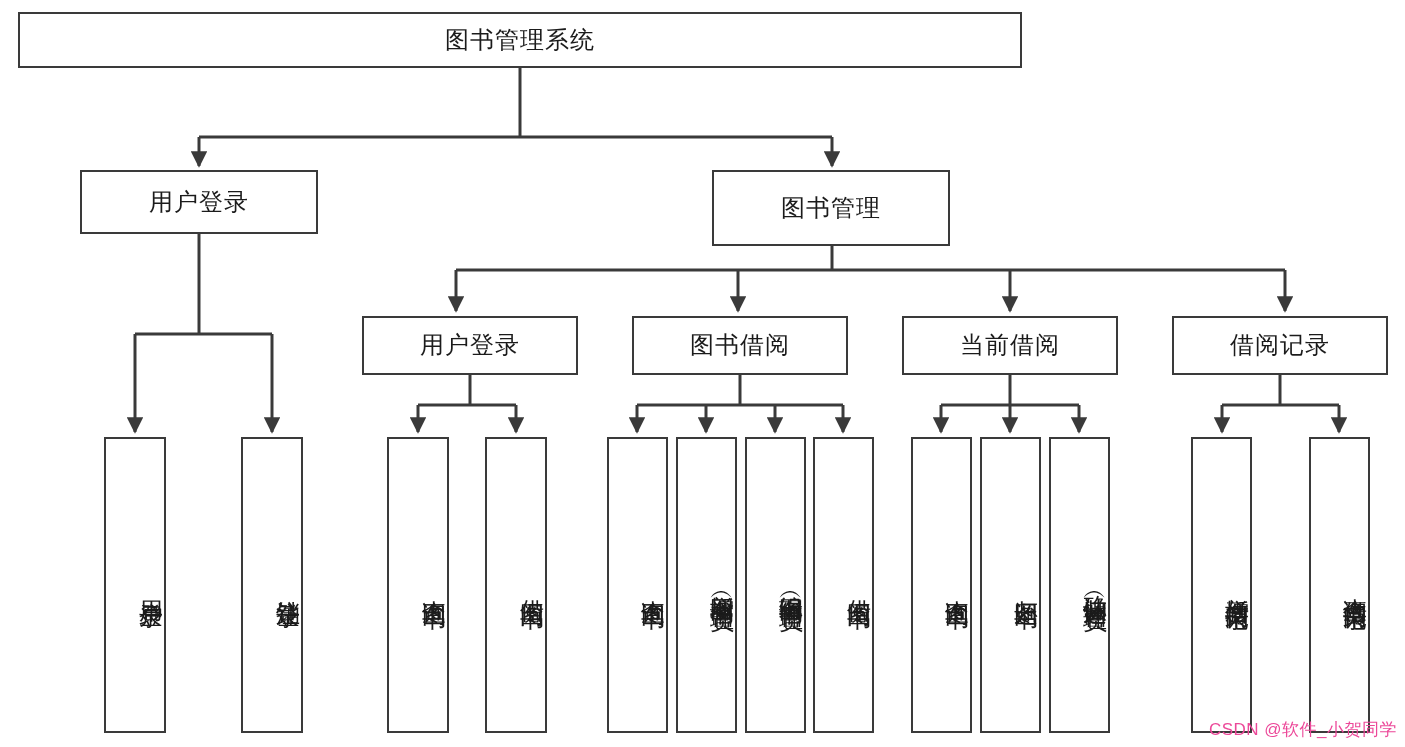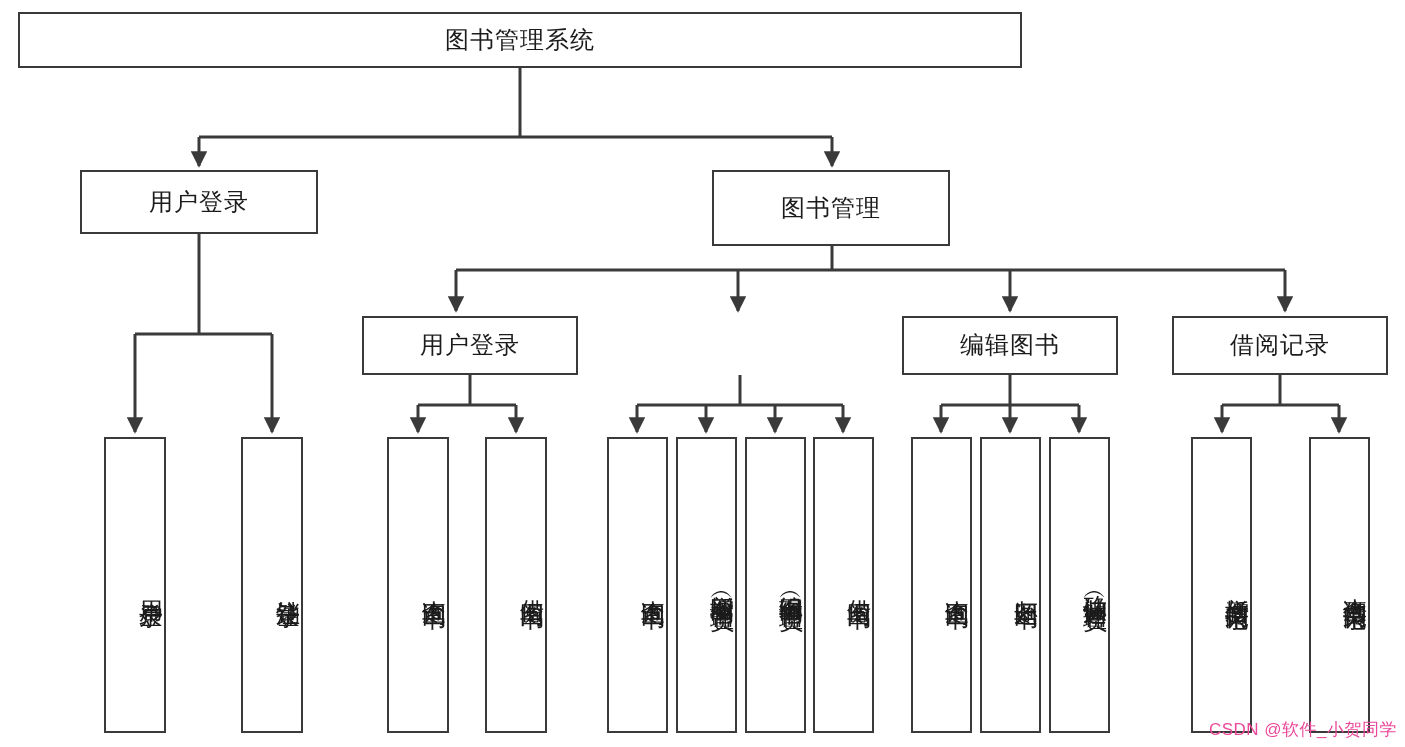--- a/index.html
+++ b/index.html
@@ -136,23 +136,26 @@
   </div>
 
   <div class="node-box horizontal" style="left:712px; top:170px; width:238px; height:76px;">
     <span class="node-label">图书管理</span>
   </div>
 
   <div class="node-box horizontal" style="left:362px; top:316px; width:216px; height:59px;">
     <span class="node-label">用户登录</span>
   </div>
 
+  <div class="node-box horizontal" style="left:632px; top:316px; width:216px; height:59px;">
+    <span class="node-label">图书借阅</span>
+  </div>
 
   <div class="node-box horizontal" style="left:902px; top:316px; width:216px; height:59px;">
-    <span class="node-label">编辑图书</span>
+    <span class="node-label">当前借阅</span>
   </div>
 
   <div class="node-box horizontal" style="left:1172px; top:316px; width:216px; height:59px;">
     <span class="node-label">借阅记录</span>
   </div>
 
   <div class="node-box vertical" style="left:104px; top:437px; width:62px; height:296px;">
     <span class="node-label">用户登录</span>
   </div>
 

